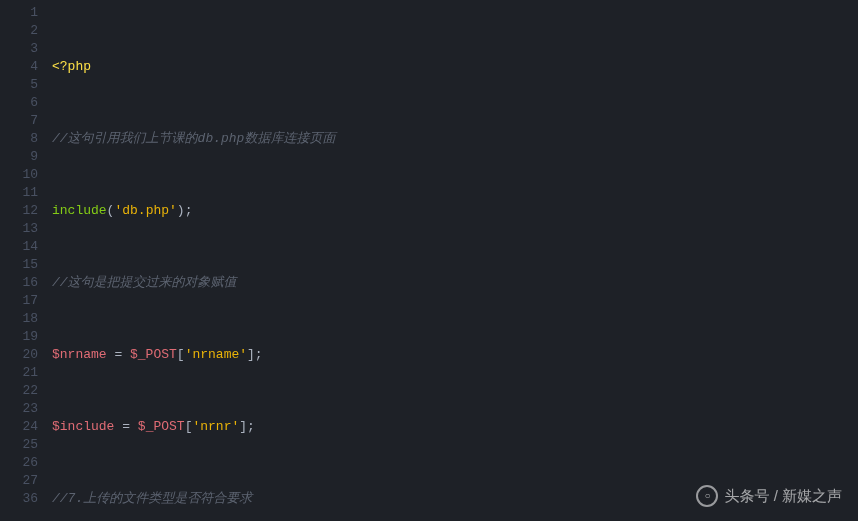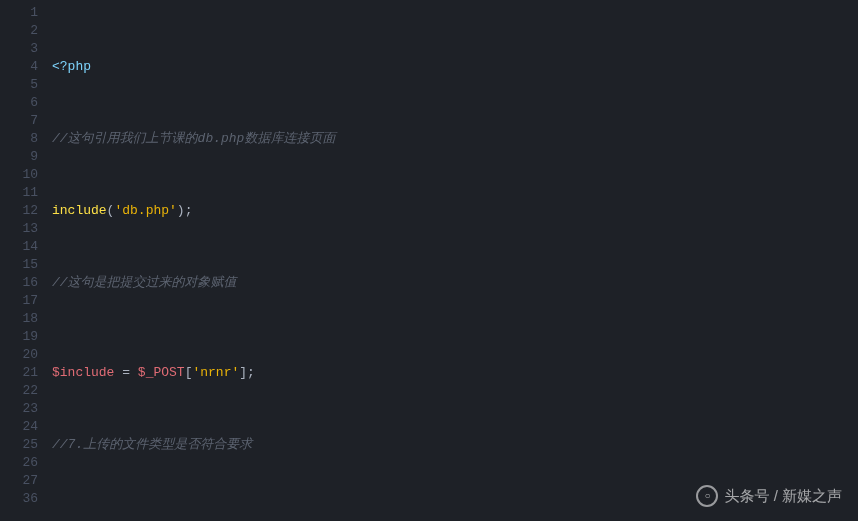--- a/index.html
+++ b/index.html
@@ -53,22 +53,22 @@
     border: 2px solid rgba(255,255,255,0.55);
     border-radius: 50%;
     display: inline-flex;
     align-items: center;
     justify-content: center;
     font-size: 10px;
     font-weight: bold;
   }
   
   .c-com { color: #5c6370; font-style: italic; text-align: right; }
-  .c-tag { color: #7dd3fc; }
-  .c-kw  { color: #fde047; } 
+  .c-tag { color: #fde047; }
+  .c-kw  { color: #84cc16; } 
   .c-var { color: #e06c75; } 
   .c-str { color: #eab308; }
   .c-pun { color: #abb2bf; } 
 </style>
 </head>
 <body>
 
 <div class="editor">
   <div class="gutter" id="gutter">
       <div>1</div>
@@ -103,20 +103,21 @@
   <div class="code">
 
     <div class="line"><span class="c-tag">&lt;?php</span></div>
 
     <div class="line"><span class="c-com">//这句引用我们上节课的db.php数据库连接页面</span></div>
 
     <div class="line"><span class="c-kw">include</span><span class="c-pun">(</span><span class="c-str">'db.php'</span><span class="c-pun">);</span></div>
 
     <div class="line"><span class="c-com">//这句是把提交过来的对象赋值</span></div>
 
+    <div class="line"><span class="c-var">$nrname</span><span class="c-pun"> = </span><span class="c-var">$_POST</span><span class="c-pun">[</span><span class="c-str">'nrname'</span><span class="c-pun">];</span></div>
 
     <div class="line"><span class="c-var">$include</span><span class="c-pun"> = </span><span class="c-var">$_POST</span><span class="c-pun">[</span><span class="c-str">'nrnr'</span><span class="c-pun">];</span></div>
 
     <div class="line"><span class="c-com">//7.上传的文件类型是否符合要求</span></div>
 
     
 
     
 
     

